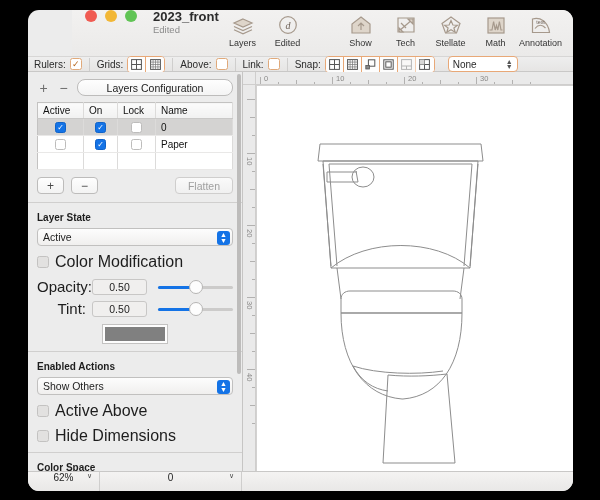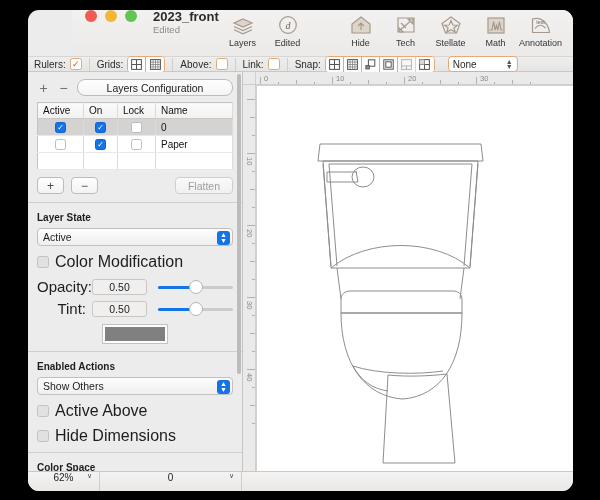--- a/index.html
+++ b/index.html
@@ -287,21 +287,21 @@
       </div>
 
       <div class="tgroup">
         <div class="tbtn">
           <span class="glyph">
             <svg width="22" height="21" viewBox="0 0 22 21">
               <path class="tfill" d="M11 2 L20 9 L20 18 L2 18 L2 9 Z"></path>
               <path class="tstroke" d="M11 15 L11 8 M8 11 L11 8 L14 11"></path>
             </svg>
           </span>
-          <span class="lbl">Hide</span>
+          <span class="lbl">Show</span>
         </div>
         <div class="tbtn">
           <span class="glyph">
             <svg width="22" height="21" viewBox="0 0 22 21">
               <path class="tstroke" d="M3 17 L3 3 L19 3 L19 17 Z"></path>
               <path class="tstroke" d="M4 16 L18 4"></path>
               <path class="tfill" d="M13 4 L18 4 L18 9 Z"></path>
               <path class="tstroke" d="M6 8 L11 13"></path>
               <path class="tfill" d="M4 13 L8 17 L5 17 L4 16 Z"></path>
             </svg>

